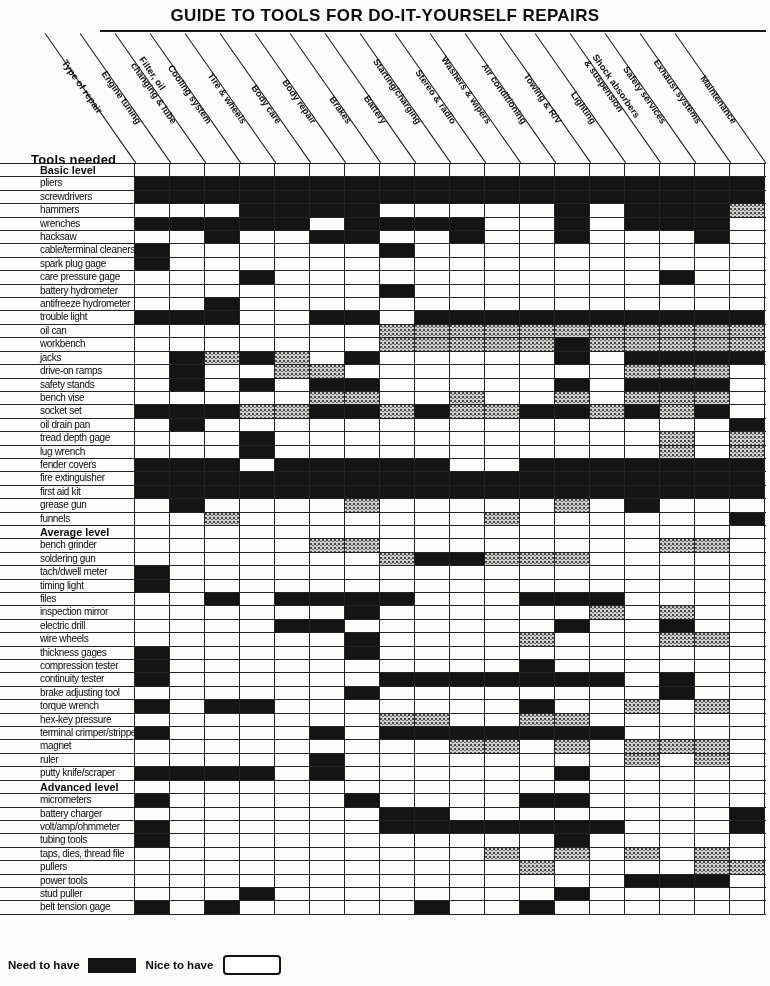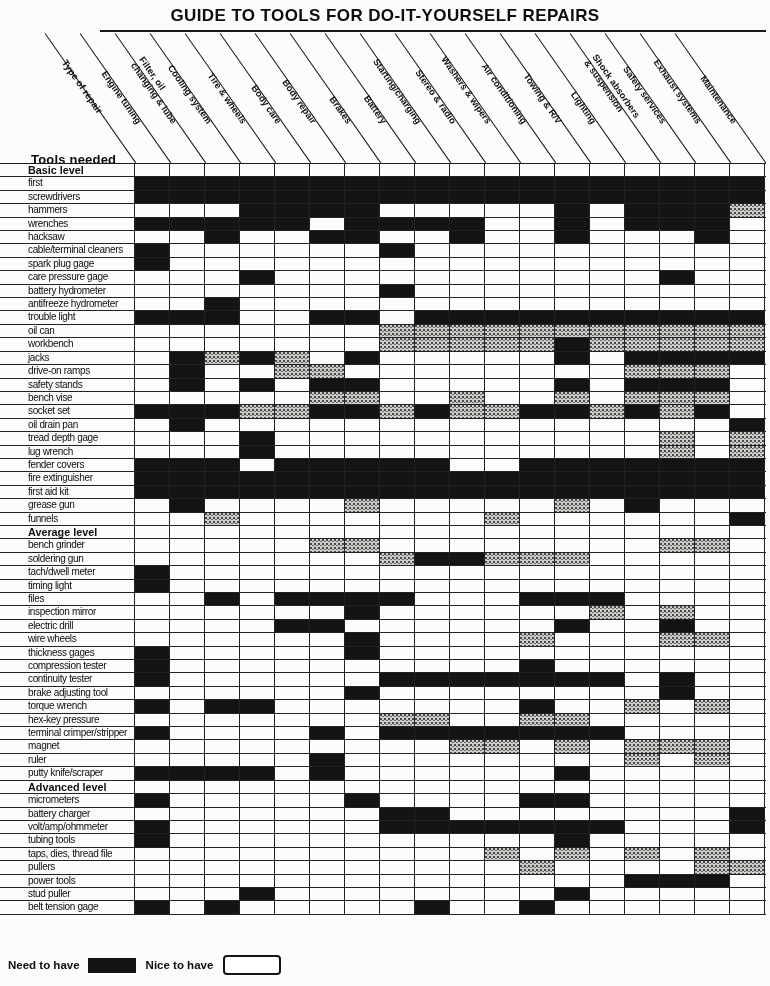--- a/index.html
+++ b/index.html
@@ -10,21 +10,21 @@
   
   .diag{position:absolute;width:158px;height:1.4px;background:#161616;transform-origin:100% 100%;transform:rotate(55deg);}
   
   .colhead{position:absolute;width:0;height:0;}
   .colhead span{position:absolute;right:0;bottom:0;transform-origin:100% 100%;transform:rotate(55deg);white-space:pre;font-size:9.3px;font-weight:bold;line-height:9.8px;padding-right:44px;padding-bottom:1px;color:#111;}
   .corner{position:absolute;width:0;height:0;}
   .corner span{position:absolute;right:0;bottom:0;transform-origin:100% 100%;transform:rotate(55deg);white-space:pre;font-size:9.6px;font-weight:bold;padding-right:52px;color:#111;}
   
   .grid{position:absolute;left:0;top:163px;width:766px;border-top:1.4px solid #1c1c1c;}
   .row{display:flex;height:13.414px;border-bottom:1px solid #222;box-sizing:border-box;}
-  .rlabel{width:135px;box-sizing:border-box;padding-left:28px;font-size:10px;line-height:12.5px;letter-spacing:-.35px;white-space:nowrap;border-right:1px solid #222;}
+  .rlabel{width:135px;box-sizing:border-box;padding-left:40px;font-size:10px;line-height:12.5px;letter-spacing:-.35px;white-space:nowrap;border-right:1px solid #222;}
   .row.section .rlabel{font-weight:bold;font-size:10.8px;letter-spacing:0;}
   .cell{width:35px;box-sizing:border-box;border-right:1px solid #222;}
   .cell.b{background:#141414;}
   .cell.g{background-color:#cycle;}
   .cell.g{background-color:#cdcdca;background-image:radial-gradient(circle at 1px 1px,#474747 .7px,transparent 1.1px),radial-gradient(circle at 3px 2.6px,#6b6b6b .6px,transparent 1px);background-size:4px 4px;}
   
   .legend{position:absolute;left:8px;top:955px;display:flex;align-items:center;font-size:11.5px;font-weight:bold;text-align:center;}
   .sw-black{width:48px;height:15px;background:#141414;margin-left:8px;margin-right:10px;}
   .sw-white{width:54px;height:16px;border:2px solid #141414;border-radius:4px;margin-left:10px;background:#fff;}
 </style>
@@ -135,21 +135,21 @@
         <div class="cell"></div>
         <div class="cell"></div>
         <div class="cell"></div>
         <div class="cell"></div>
         <div class="cell"></div>
         <div class="cell"></div>
         <div class="cell"></div>
         <div class="cell"></div>
       </div>
       <div class="row">
-        <div class="rlabel">first</div>
+        <div class="rlabel">pliers</div>
         <div class="cell b"></div>
         <div class="cell b"></div>
         <div class="cell b"></div>
         <div class="cell b"></div>
         <div class="cell b"></div>
         <div class="cell b"></div>
         <div class="cell b"></div>
         <div class="cell b"></div>
         <div class="cell b"></div>
         <div class="cell b"></div>

